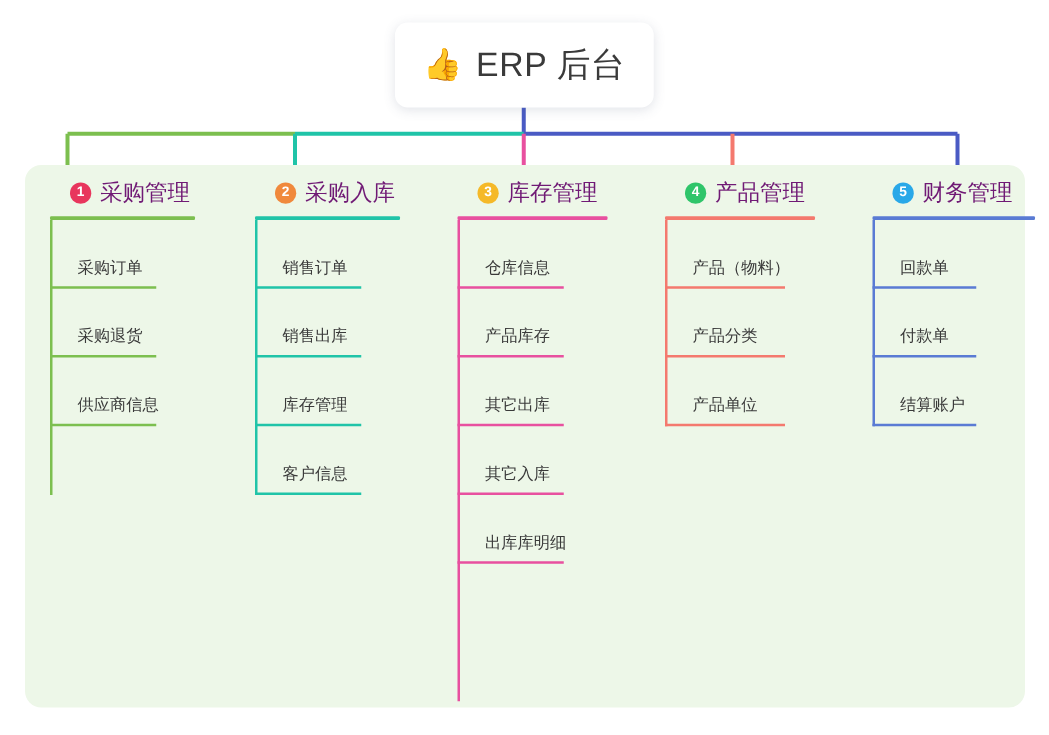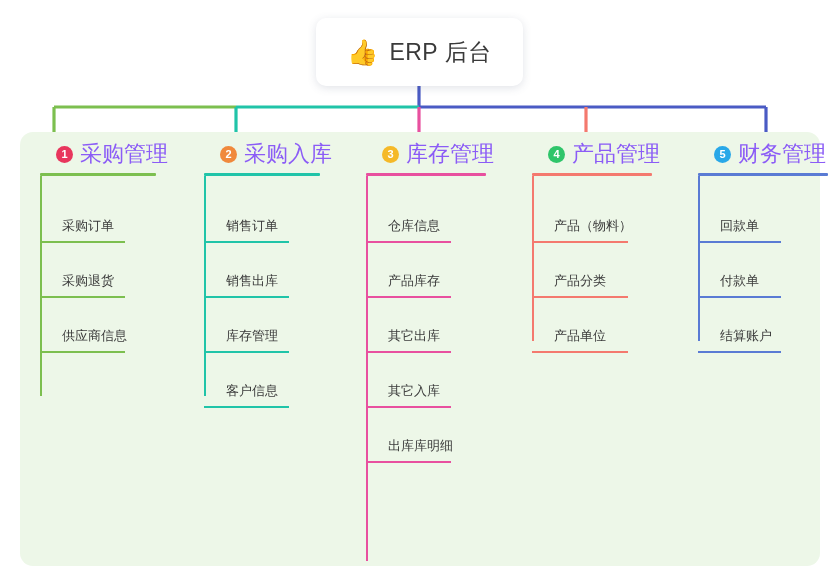--- a/index.html
+++ b/index.html
@@ -47,21 +47,21 @@
     justify-content: center;
     gap: 11px;
     z-index: 5;
   }
   .root-emoji {
     font-size: 25px;
     line-height: 1;
     display: inline-block;
   }
   .root-title {
-    font-size: 23px;
+    font-size: 27px;
     letter-spacing: 0.5px;
     color: #3a3a3a;
     white-space: nowrap;
   }
 
   
   .panel {
     position: absolute;
     left: 20px;
     top: 132px;
@@ -99,35 +99,35 @@
     border-radius: 50%;
     color: #ffffff;
     font-size: 11px;
     line-height: 17px;
     text-align: center;
     font-weight: bold;
     flex: 0 0 auto;
     margin-right: 7px;
   }
   .col-title {
-    font-size: 22px;
-    color: #8b5cf6;
+    font-size: 18px;
+    color: #701a75;
     white-space: nowrap;
   }
   .col-rule {
     position: absolute;
     left: 6px;
     bottom: 0;
     height: 3px;
     border-radius: 1px;
   }
 
   .col-items {
     position: relative;
-    padding-top: 12px;
+    padding-top: 0;
   }
   .spine {
     position: absolute;
     left: 6px;
     top: 0;
     width: 2px;
   }
   .item {
     position: relative;
     height: 55px;

